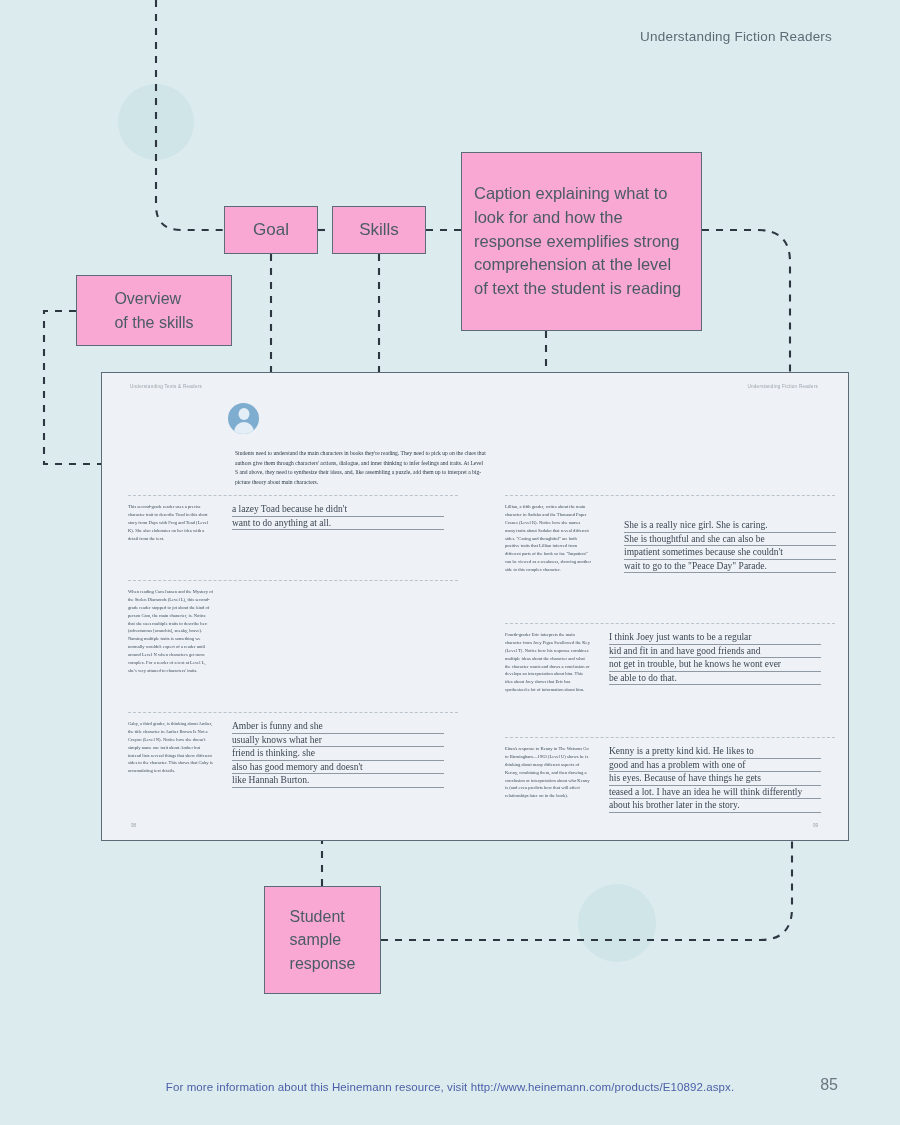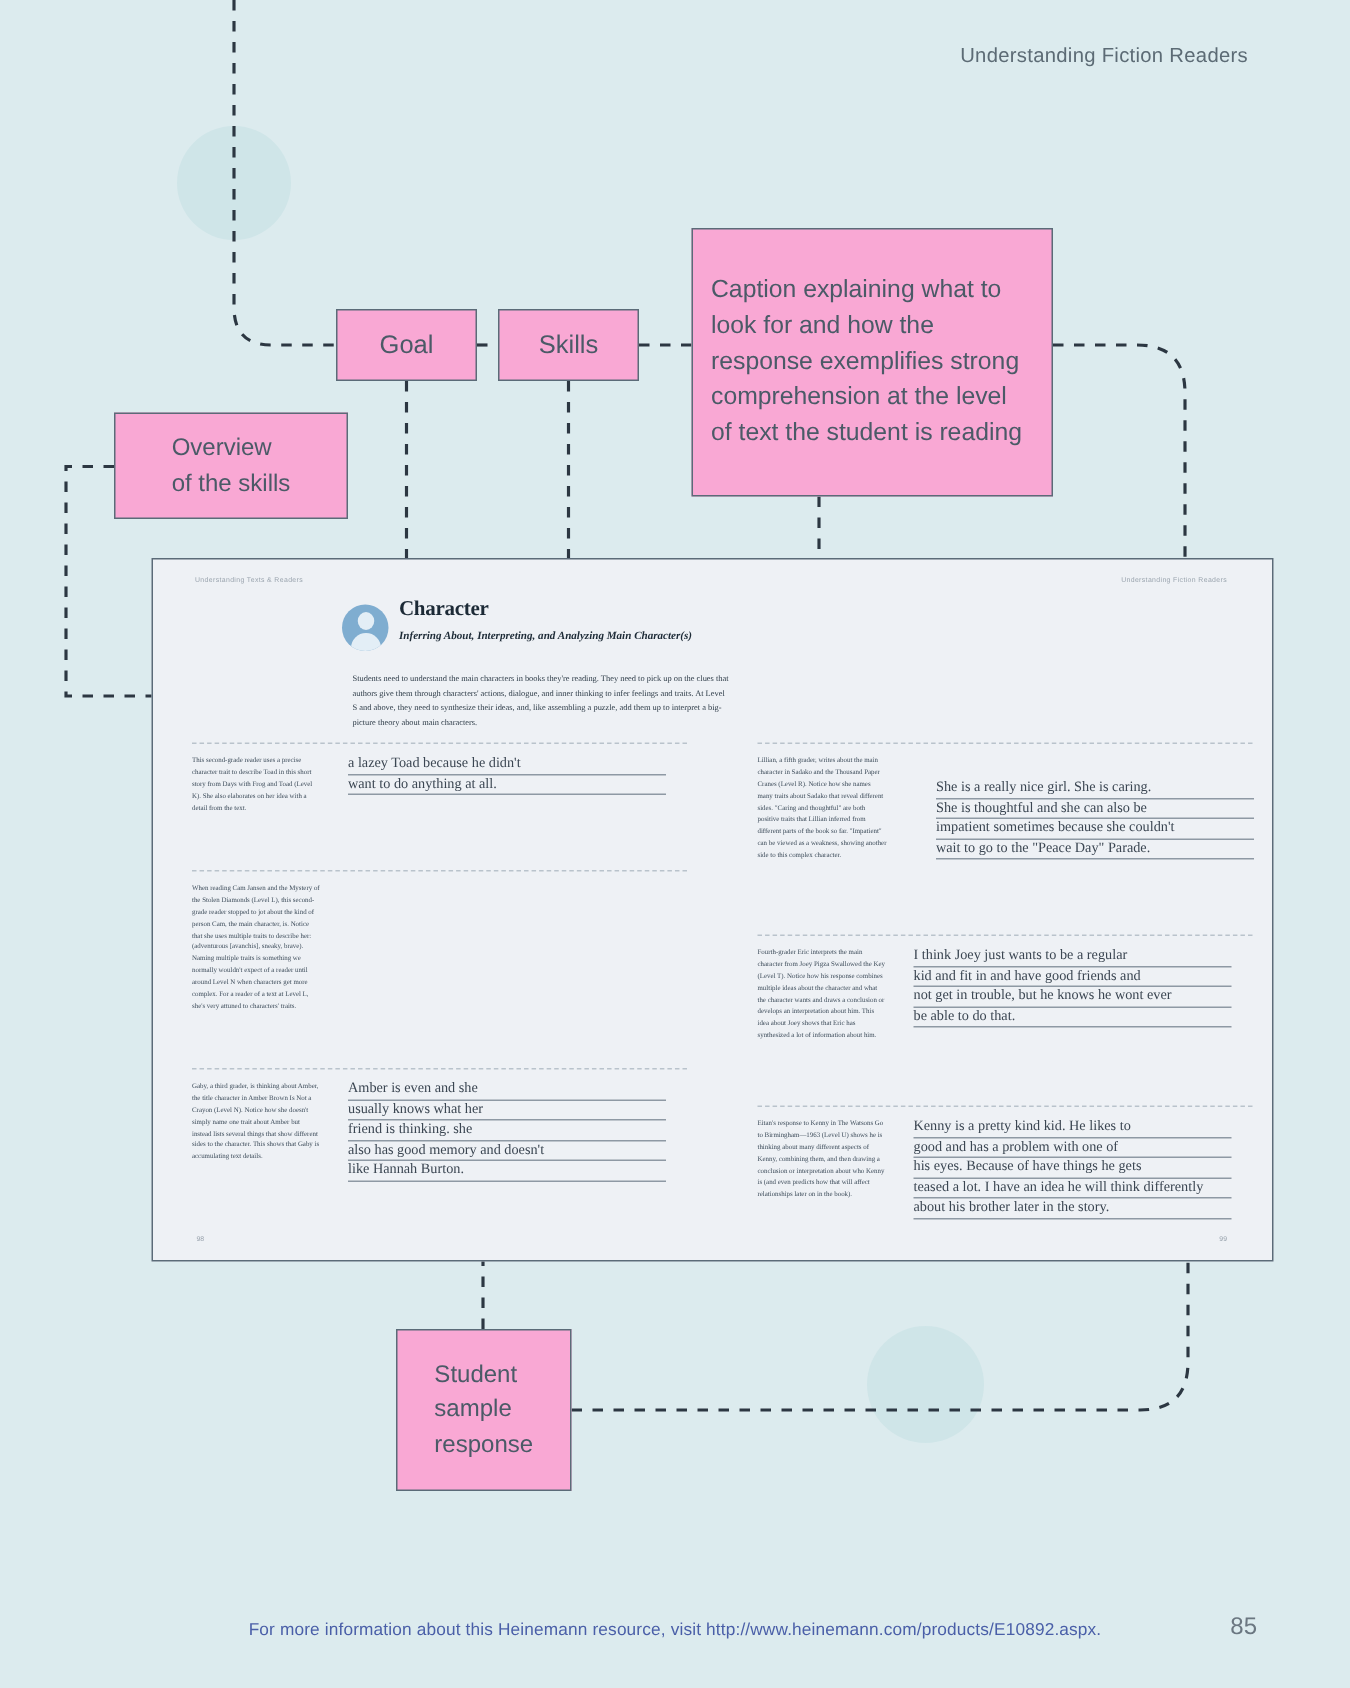--- a/index.html
+++ b/index.html
@@ -186,45 +186,41 @@
 </div>
 
 <div id="book-spread">
   <div class="spread-header" id="spread-header-left">Understanding Texts &amp; Readers</div>
   <div class="spread-header" id="spread-header-right">Understanding Fiction Readers</div>
   <div class="folio" id="folio-left">98</div>
   <div class="folio" id="folio-right">99</div>
 
   <div id="title-block">
     <div id="avatar-icon"></div>
-    <div>
-      <div id="skill-title">Character</div>
-      <div id="skill-subtitle">Inferring About, Interpreting, and Analyzing Main Character(s)</div>
-    </div>
   </div>
   <div id="skill-overview">Students need to understand the main characters in books they're reading. They need to pick up on the clues that authors give them through characters' actions, dialogue, and inner thinking to infer feelings and traits. At Level S and above, they need to synthesize their ideas, and, like assembling a puzzle, add them up to interpret a big-picture theory about main characters.</div>
 
   <div class="col" id="col-left">
       <div class="row" style="position: absolute; top: 0px; left: 0px; width: 330px;">
         <div class="rule-top"></div>
         <div class="annot" style="margin-top: 7px;">This second-grade reader uses a precise character trait to describe Toad in this short story from Days with Frog and Toad (Level K). She also elaborates on her idea with a detail from the text.</div>
         <div class="sample" style="left: 104px; top: 8px; width: 212px;">
           <div class="hw hwline hw-print,hw-big,hw-print">a lazey Toad because  he didn't</div>
           <div class="hw hwline hw-print,hw-big,hw-print">want to do anything at all.</div>
         </div>
       </div>
       <div class="row" style="position: absolute; top: 85px; left: 0px; width: 330px;">
         <div class="rule-top"></div>
         <div class="annot" style="margin-top: 7px;">When reading Cam Jansen and the Mystery of the Stolen Diamonds (Level L), this second-grade reader stopped to jot about the kind of person Cam, the main character, is. Notice that she uses multiple traits to describe her: (adventurous [avanchis], sneaky, brave). Naming multiple traits is something we normally wouldn't expect of a reader until around Level N when characters get more complex. For a reader of a text at Level L, she's very attuned to characters' traits.</div>
       </div>
       <div class="row" style="position: absolute; top: 217px; left: 0px; width: 330px;">
         <div class="rule-top"></div>
         <div class="annot" style="margin-top: 7px;">Gaby, a third grader, is thinking about Amber, the title character in Amber Brown Is Not a Crayon (Level N). Notice how she doesn't simply name one trait about Amber but instead lists several things that show different sides to the character. This shows that Gaby is accumulating text details.</div>
         <div class="sample" style="left: 104px; top: 8px; width: 212px;">
-          <div class="hw hwline hw-print,hw-big,hw-print">Amber is even and she</div>
+          <div class="hw hwline hw-print,hw-big,hw-print">Amber is funny and she</div>
           <div class="hw hwline hw-print,hw-big,hw-print">usually knows what her</div>
           <div class="hw hwline hw-print,hw-big,hw-print">friend is thinking. she</div>
           <div class="hw hwline hw-print,hw-big,hw-print">also has good memory and doesn't</div>
           <div class="hw hwline hw-print,hw-big,hw-print">like Hannah Burton.</div>
         </div>
       </div>
     </div>
   <div class="col" id="col-right">
       <div class="row" style="position: absolute; top: 0px; left: 0px; width: 330px;">
         <div class="rule-top"></div>

